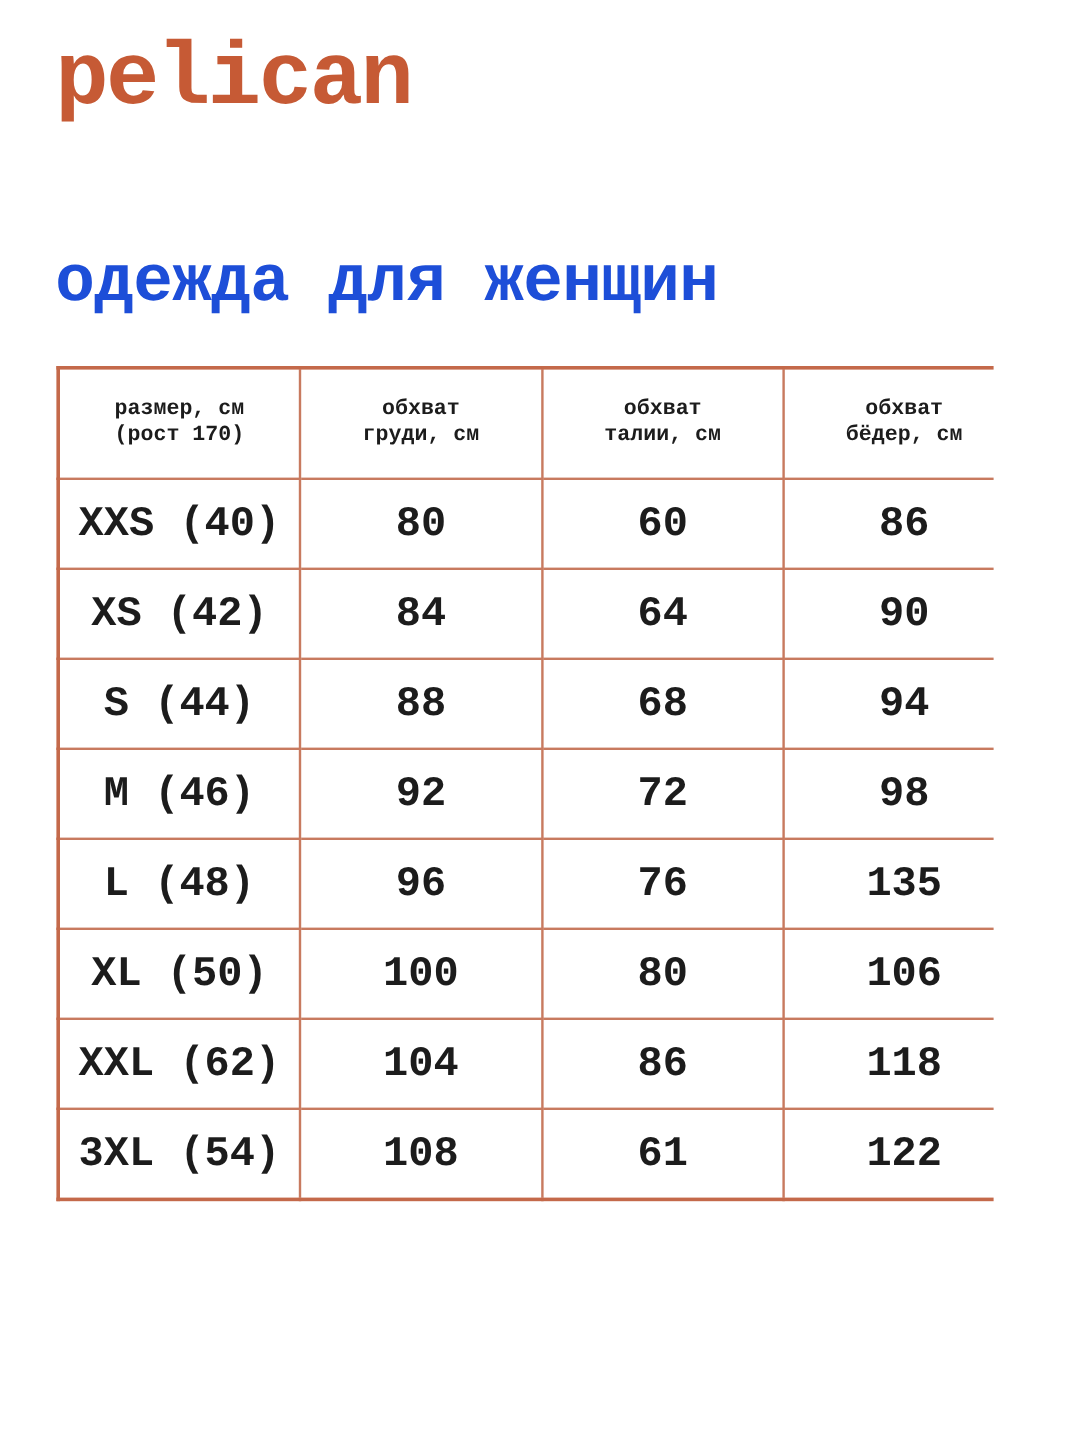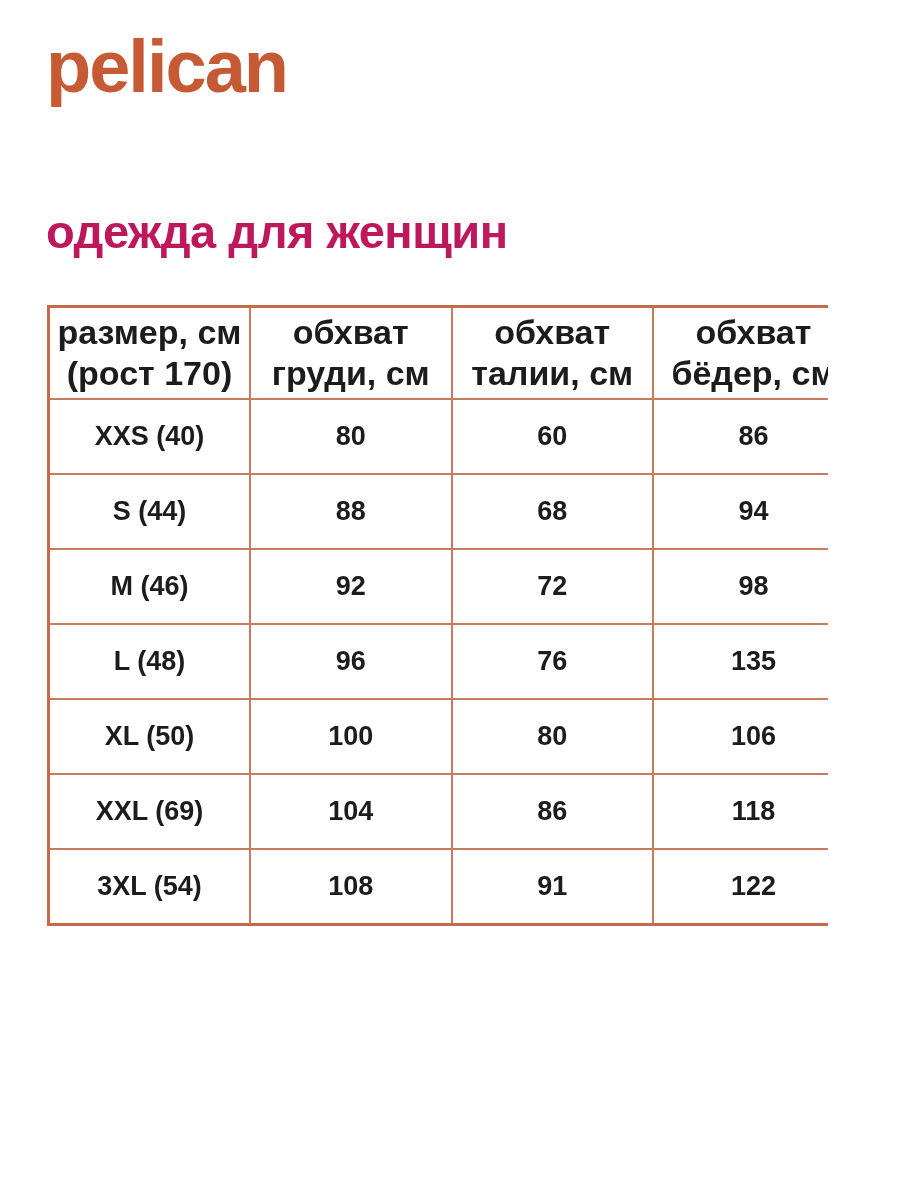--- a/index.html
+++ b/index.html
@@ -7,39 +7,40 @@
     padding: 0;
     background: #ffffff;
     font-family: "Liberation Sans", sans-serif;
   }
   .page {
     position: relative;
     width: 828px;
     height: 1200px;
     background: #ffffff;
     overflow: hidden;
+    font-family: Liberation Mono, monospace;
   }
   .logo {
     position: absolute;
     left: 46px;
     top: 30px;
     font-size: 74px;
     font-weight: 700;
     letter-spacing: -2px;
     color: #C65A35;
     line-height: 1.0;
   }
   .page-title {
     position: absolute;
     left: 46px;
     top: 206px;
-    font-size: 47px;
+    font-size: 55px;
     font-weight: 700;
     letter-spacing: -0.5px;
-    color: #be185d;
+    color: #1d4ed8;
     line-height: 1.1;
   }
   table.size-table {
     position: absolute;
     left: 47px;
     top: 305px;
     width: 809px;
     border-collapse: collapse;
     table-layout: fixed;
     border: 3px solid #C4694A;
@@ -48,27 +49,27 @@
   table.size-table td {
     border: 2px solid #C87A5F;
     text-align: center;
     vertical-align: middle;
     color: #1C1C1C;
     font-weight: 700;
     padding: 0;
   }
   table.size-table th {
     height: 90px;
-    font-size: 34px;
+    font-size: 18px;
     line-height: 1.22;
     white-space: pre-line;
   }
   table.size-table td {
     height: 73px;
-    font-size: 27px;
+    font-size: 35px;
   }
   td.size-cell {
     letter-spacing: 0px;
   }
 </style>
 </head>
 <body>
 
 <div class="page">
 
@@ -90,20 +91,26 @@
         </tr>
     </thead>
     <tbody>
         <tr>
           <td class="size-cell">XXS (40)</td>
           <td>80</td>
           <td>60</td>
           <td>86</td>
         </tr>
         <tr>
+          <td class="size-cell">XS (42)</td>
+          <td>84</td>
+          <td>64</td>
+          <td>90</td>
+        </tr>
+        <tr>
           <td class="size-cell">S (44)</td>
           <td>88</td>
           <td>68</td>
           <td>94</td>
         </tr>
         <tr>
           <td class="size-cell">M (46)</td>
           <td>92</td>
           <td>72</td>
           <td>98</td>
@@ -114,27 +121,27 @@
           <td>76</td>
           <td>135</td>
         </tr>
         <tr>
           <td class="size-cell">XL (50)</td>
           <td>100</td>
           <td>80</td>
           <td>106</td>
         </tr>
         <tr>
-          <td class="size-cell">XXL (69)</td>
+          <td class="size-cell">XXL (62)</td>
           <td>104</td>
           <td>86</td>
           <td>118</td>
         </tr>
         <tr>
           <td class="size-cell">3XL (54)</td>
           <td>108</td>
-          <td>91</td>
+          <td>61</td>
           <td>122</td>
         </tr>
       </tbody>
   </table>
 
 </div>
 
 </body></html>

